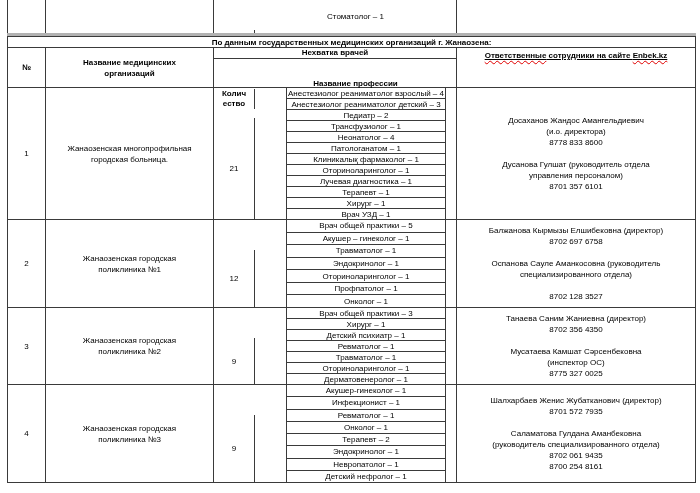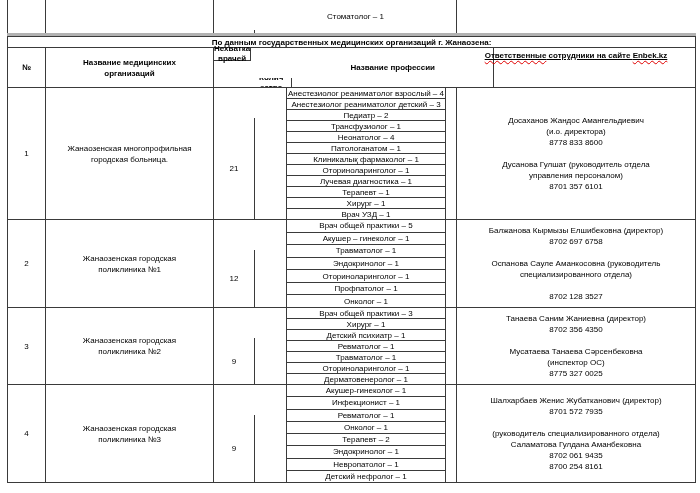--- a/index.html
+++ b/index.html
@@ -27,21 +27,21 @@
   .c-resp{width:239px;}
   .vcenter{display:flex;flex-direction:column;justify-content:center;align-items:center;text-align:center;}
   .no-bottom{border-bottom:none;}
   .gray-strip{height:3px;background:var(--gray);width:689px;}
   .banner{
     height:12px;border:1px solid var(--bc);
     display:flex;align-items:center;justify-content:center;
     font-weight:bold;
   }
   .hbold{font-weight:bold;line-height:10px;}
-  .hgroup{width:243px;display:flex;flex-direction:row;}
+  .hgroup{width:243px;display:flex;flex-direction:column;}
   .hshort{height:13px;border-right:1px solid var(--bc);border-bottom:1px solid var(--bc);}
   .hsub{flex:1;display:flex;}
   .resp-head{text-align:center;padding-top:3px;}
   .resp-underline{text-decoration:underline;}
   .misspell{text-decoration:underline;}
   .misspell{-webkit-text-decoration:underline wavy var(--red);text-decoration:underline wavy var(--red);text-underline-offset:2px;}
   .org-text{max-width:140px;line-height:11px;text-align:center;}
   .prof-list{margin-left:7px;width:184px;height:100%;display:flex;flex-direction:column;padding-left:24px;}
   .prof-item{
     flex:1;border-left:1px solid var(--bc);border-right:1px solid var(--bc);
@@ -184,21 +184,21 @@
               <div class="prof-item">Ревматолог – 1</div>
               <div class="prof-item">Травматолог – 1</div>
               <div class="prof-item">Оториноларинголог – 1</div>
               <div class="prof-item">Дерматовенеролог – 1</div>
             </div>
           </div>
           <div class="cell c-resp vcenter">
             <div class="contact-line">Танаева Саним Жаниевна (директор)</div>
             <div class="contact-line">8702 356 4350</div>
             <div class="contact-line"></div>
-            <div class="contact-line">Мусатаева Танаева Сәрсенбековна</div>
+            <div class="contact-line">Мусатаева Камшат Сәрсенбековна</div>
             <div class="contact-line">(инспектор ОС)</div>
             <div class="contact-line">8775 327 0025</div>
           </div>
         </div>
         <div class="trow" style="height: 98px;">
           <div class="cell c-num vcenter">
             <span>4</span>
           </div>
           <div class="cell c-org vcenter">
             <div class="org-text">Жанаозенская городская поликлиника №3</div>
@@ -215,22 +215,22 @@
               <div class="prof-item">Терапевт – 2</div>
               <div class="prof-item">Эндокринолог – 1</div>
               <div class="prof-item">Невропатолог – 1</div>
               <div class="prof-item">Детский нефролог – 1</div>
             </div>
           </div>
           <div class="cell c-resp vcenter">
             <div class="contact-line">Шалхарбаев Женис Жубатканович (директор)</div>
             <div class="contact-line">8701 572 7935</div>
             <div class="contact-line"></div>
+            <div class="contact-line">Саламатова Гулдана Аманбековна</div>
             <div class="contact-line">(руководитель специализированного отдела)</div>
-            <div class="contact-line">Саламатова Гулдана Аманбековна</div>
             <div class="contact-line">8702 061 9435</div>
             <div class="contact-line">8700 254 8161</div>
           </div>
         </div>
       </div>
 
   </div>
 </div>
 
 </body></html>

